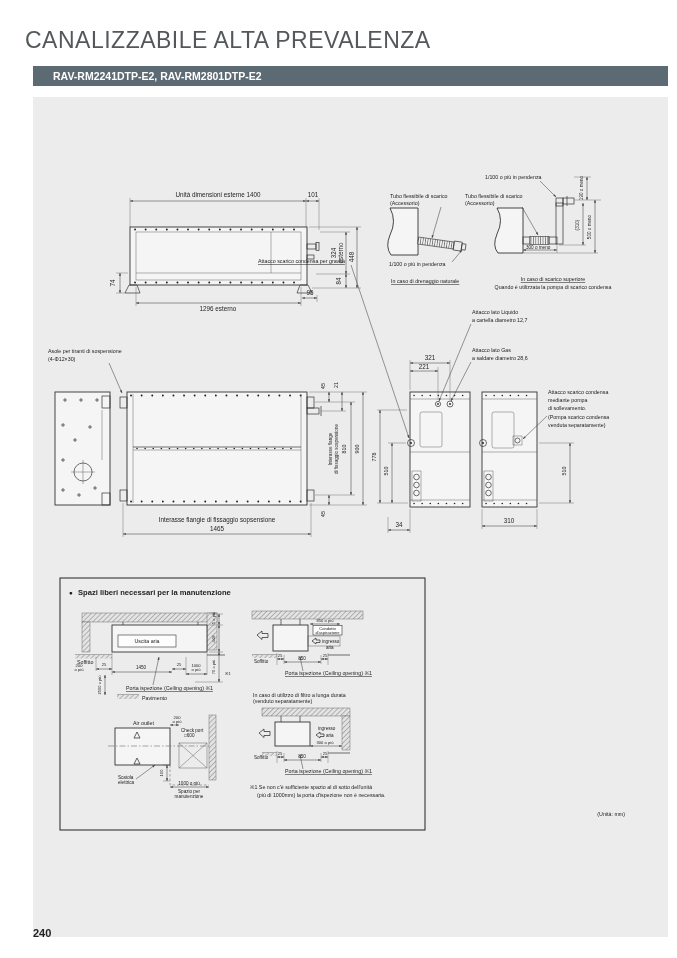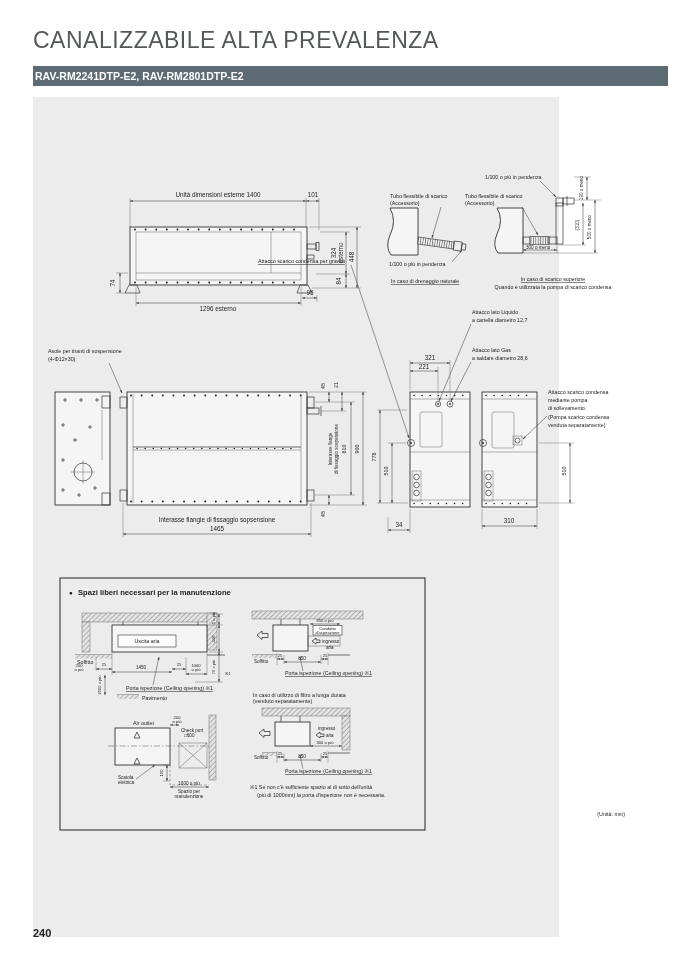--- a/index.html
+++ b/index.html
@@ -1,20 +1,20 @@
 <!DOCTYPE html>
 <html><head>
 <meta charset="utf-8">
 <style>
   html,body{margin:0;padding:0;}
   body{width:677px;height:958px;position:relative;background:#fff;font-family:"Liberation Sans",sans-serif;}
-  .title{position:absolute;left:33px;top:27px;font-size:23px;color:#55585b;font-weight:400;letter-spacing:.5px;}
+  .title{position:absolute;left:25px;top:27px;font-size:23px;color:#55585b;font-weight:400;letter-spacing:.5px;}
   .model-bar{position:absolute;left:33px;top:66px;width:635px;height:20px;background:#5c6a73;color:#fff;
-             font-size:10.5px;font-weight:bold;line-height:20px;padding-left:2px;box-sizing:border-box;}
-  .content{position:absolute;left:33px;top:97px;width:526px;height:840px;background:#ececec;}
+             font-size:10.5px;font-weight:bold;line-height:20px;padding-left:20px;box-sizing:border-box;}
+  .content{position:absolute;left:33px;top:97px;width:635px;height:840px;background:#ececec;}
   .pagenum{position:absolute;left:33px;top:927px;font-size:11px;font-weight:bold;color:#222;}
   svg text{font-family:"Liberation Sans",sans-serif;fill:#1d1d1d;}
   .t6{font-size:6.3px}.t5{font-size:5.3px}.t4{font-size:4.6px}.t3{font-size:4.1px}
   .tb{font-size:7.6px;font-weight:bold}
   .u{text-decoration:underline}
   .out{stroke:#333;stroke-width:0.9;fill:#f5f5f5}
   .thin{stroke:#555;stroke-width:0.45;fill:none}
   .med{stroke:#333;stroke-width:0.7;fill:none}
   .dim{stroke:#444;stroke-width:0.55;fill:none;marker-start:url(#ar);marker-end:url(#ar)}
   .ext{stroke:#555;stroke-width:0.4;fill:none}

